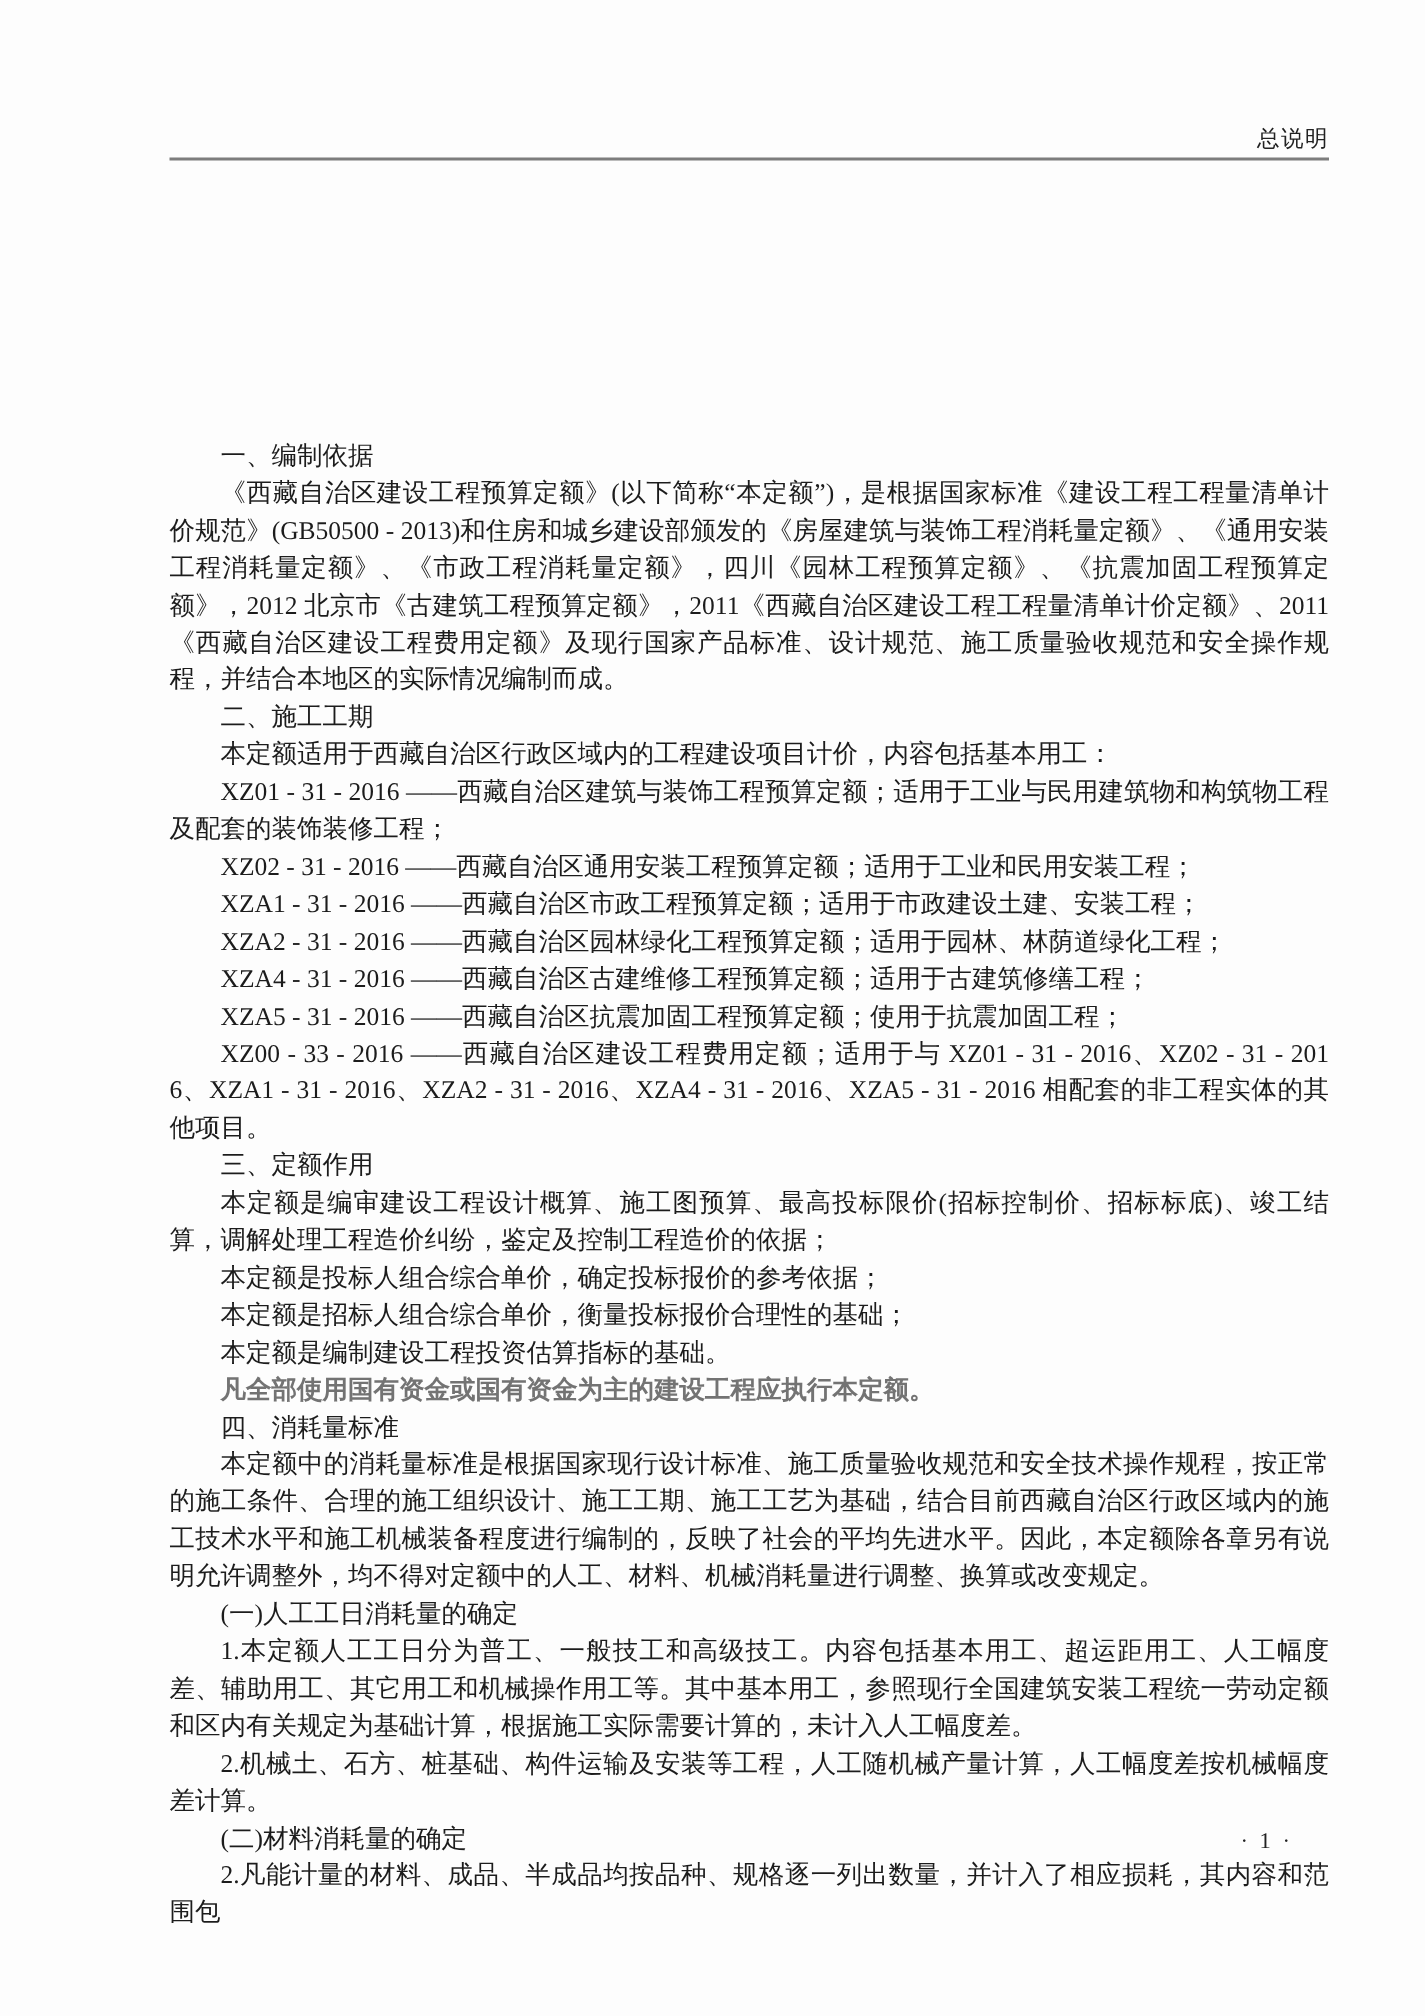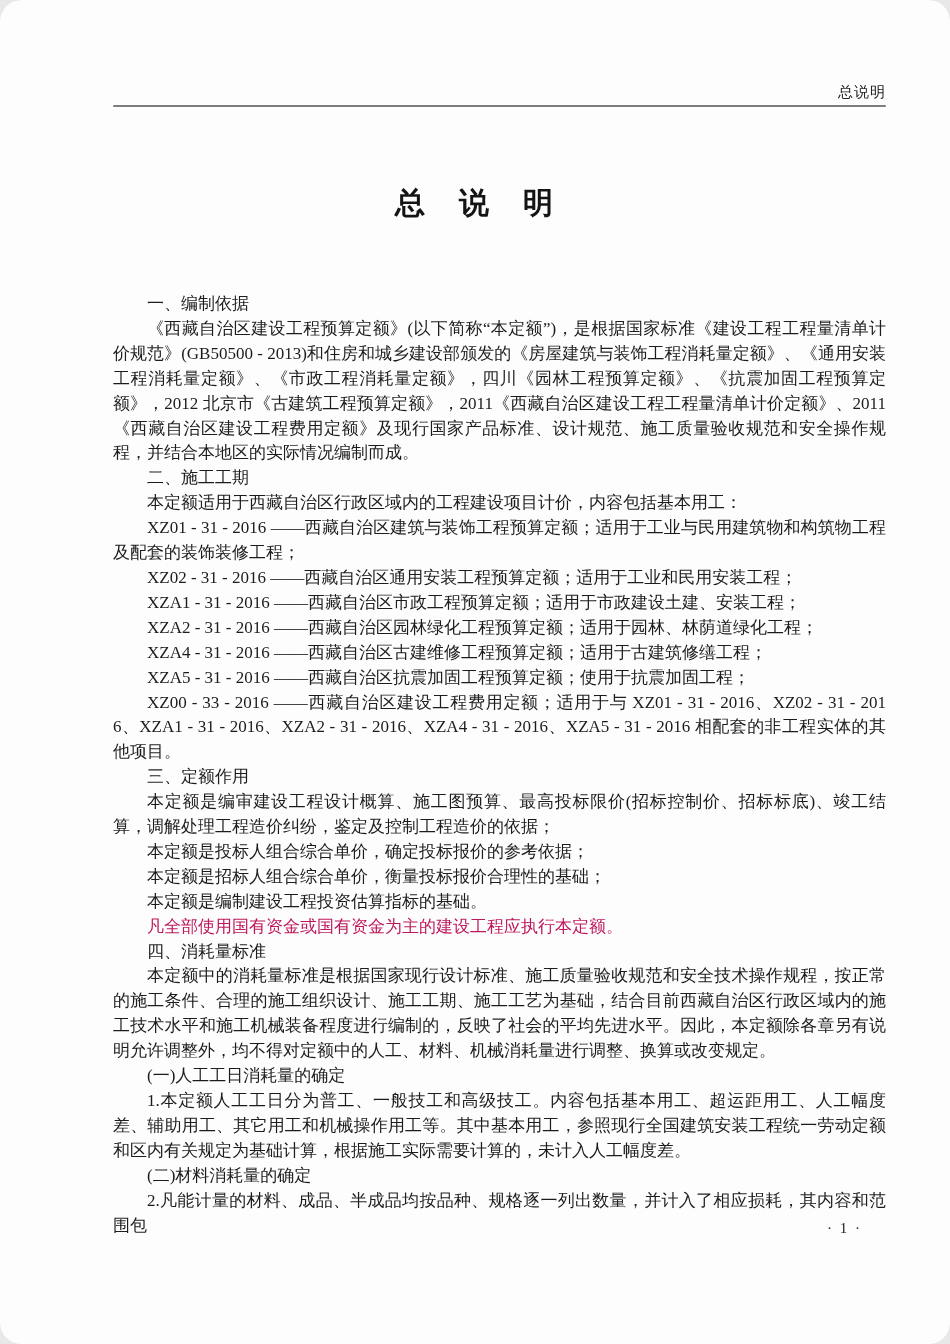--- a/index.html
+++ b/index.html
@@ -1,15 +1,15 @@
 <!DOCTYPE html>
 <html><head>
 <meta charset="utf-8">
 <style>
-  * { margin: 0; padding: 0; box-sizing: border-box; border-radius: 21px; }
+  * { margin: 0; padding: 0; box-sizing: border-box; }
   html, body { background: #e8e8e8; }
   .page {
     position: relative;
     width: 950px;
     height: 1344px;
     background: #fdfdfd;
     font-family: "Liberation Serif", serif;
     color: #1c1c1c;
     overflow: hidden;
   }
@@ -50,39 +50,38 @@
     text-align: justify;
     margin-top: 28px;
   }
   .doc-body p {
     margin: 0;
     text-indent: 2em;
     word-break: break-all;
   }
   .doc-body p.bold {
     font-family: "Liberation Sans", sans-serif;
-    font-weight: 400;
-    color: #be185d;
+    font-weight: 700;
+    color: #737373;
   }
   .page-number {
     position: absolute;
     top: 1220px;
     right: 88px;
     font-size: 15px;
     letter-spacing: 2px;
     color: #222;
   }
 </style>
 </head>
 <body>
 
 <div class="page">
   <div class="running-head">总说明</div>
   <div class="head-rule"></div>
-  <h1 class="doc-title">总　说　明</h1>
   <div class="doc-body">
       <p class="">一、编制依据</p>
       <p class="">《西藏自治区建设工程预算定额》(以下简称“本定额”)，是根据国家标准《建设工程工程量清单计价规范》(GB50500 - 2013)和住房和城乡建设部颁发的《房屋建筑与装饰工程消耗量定额》、《通用安装工程消耗量定额》、《市政工程消耗量定额》，四川《园林工程预算定额》、《抗震加固工程预算定额》，2012 北京市《古建筑工程预算定额》，2011《西藏自治区建设工程工程量清单计价定额》、2011《西藏自治区建设工程费用定额》及现行国家产品标准、设计规范、施工质量验收规范和安全操作规程，并结合本地区的实际情况编制而成。</p>
       <p class="">二、施工工期</p>
       <p class="">本定额适用于西藏自治区行政区域内的工程建设项目计价，内容包括基本用工：</p>
       <p class="">XZ01 - 31 - 2016 ——西藏自治区建筑与装饰工程预算定额；适用于工业与民用建筑物和构筑物工程及配套的装饰装修工程；</p>
       <p class="">XZ02 - 31 - 2016 ——西藏自治区通用安装工程预算定额；适用于工业和民用安装工程；</p>
       <p class="">XZA1 - 31 - 2016 ——西藏自治区市政工程预算定额；适用于市政建设土建、安装工程；</p>
       <p class="">XZA2 - 31 - 2016 ——西藏自治区园林绿化工程预算定额；适用于园林、林荫道绿化工程；</p>
       <p class="">XZA4 - 31 - 2016 ——西藏自治区古建维修工程预算定额；适用于古建筑修缮工程；</p>
@@ -91,17 +90,18 @@
       <p class="">三、定额作用</p>
       <p class="">本定额是编审建设工程设计概算、施工图预算、最高投标限价(招标控制价、招标标底)、竣工结算，调解处理工程造价纠纷，鉴定及控制工程造价的依据；</p>
       <p class="">本定额是投标人组合综合单价，确定投标报价的参考依据；</p>
       <p class="">本定额是招标人组合综合单价，衡量投标报价合理性的基础；</p>
       <p class="">本定额是编制建设工程投资估算指标的基础。</p>
       <p class="bold">凡全部使用国有资金或国有资金为主的建设工程应执行本定额。</p>
       <p class="">四、消耗量标准</p>
       <p class="">本定额中的消耗量标准是根据国家现行设计标准、施工质量验收规范和安全技术操作规程，按正常的施工条件、合理的施工组织设计、施工工期、施工工艺为基础，结合目前西藏自治区行政区域内的施工技术水平和施工机械装备程度进行编制的，反映了社会的平均先进水平。因此，本定额除各章另有说明允许调整外，均不得对定额中的人工、材料、机械消耗量进行调整、换算或改变规定。</p>
       <p class="">(一)人工工日消耗量的确定</p>
       <p class="">1.本定额人工工日分为普工、一般技工和高级技工。内容包括基本用工、超运距用工、人工幅度差、辅助用工、其它用工和机械操作用工等。其中基本用工，参照现行全国建筑安装工程统一劳动定额和区内有关规定为基础计算，根据施工实际需要计算的，未计入人工幅度差。</p>
+      <p class="">2.机械土、石方、桩基础、构件运输及安装等工程，人工随机械产量计算，人工幅度差按机械幅度差计算。</p>
       <p class="">(二)材料消耗量的确定</p>
       <p class="">2.凡能计量的材料、成品、半成品均按品种、规格逐一列出数量，并计入了相应损耗，其内容和范围包</p>
     </div>
   <div class="page-number">· 1 ·</div>
 </div>
 
 </body></html>

